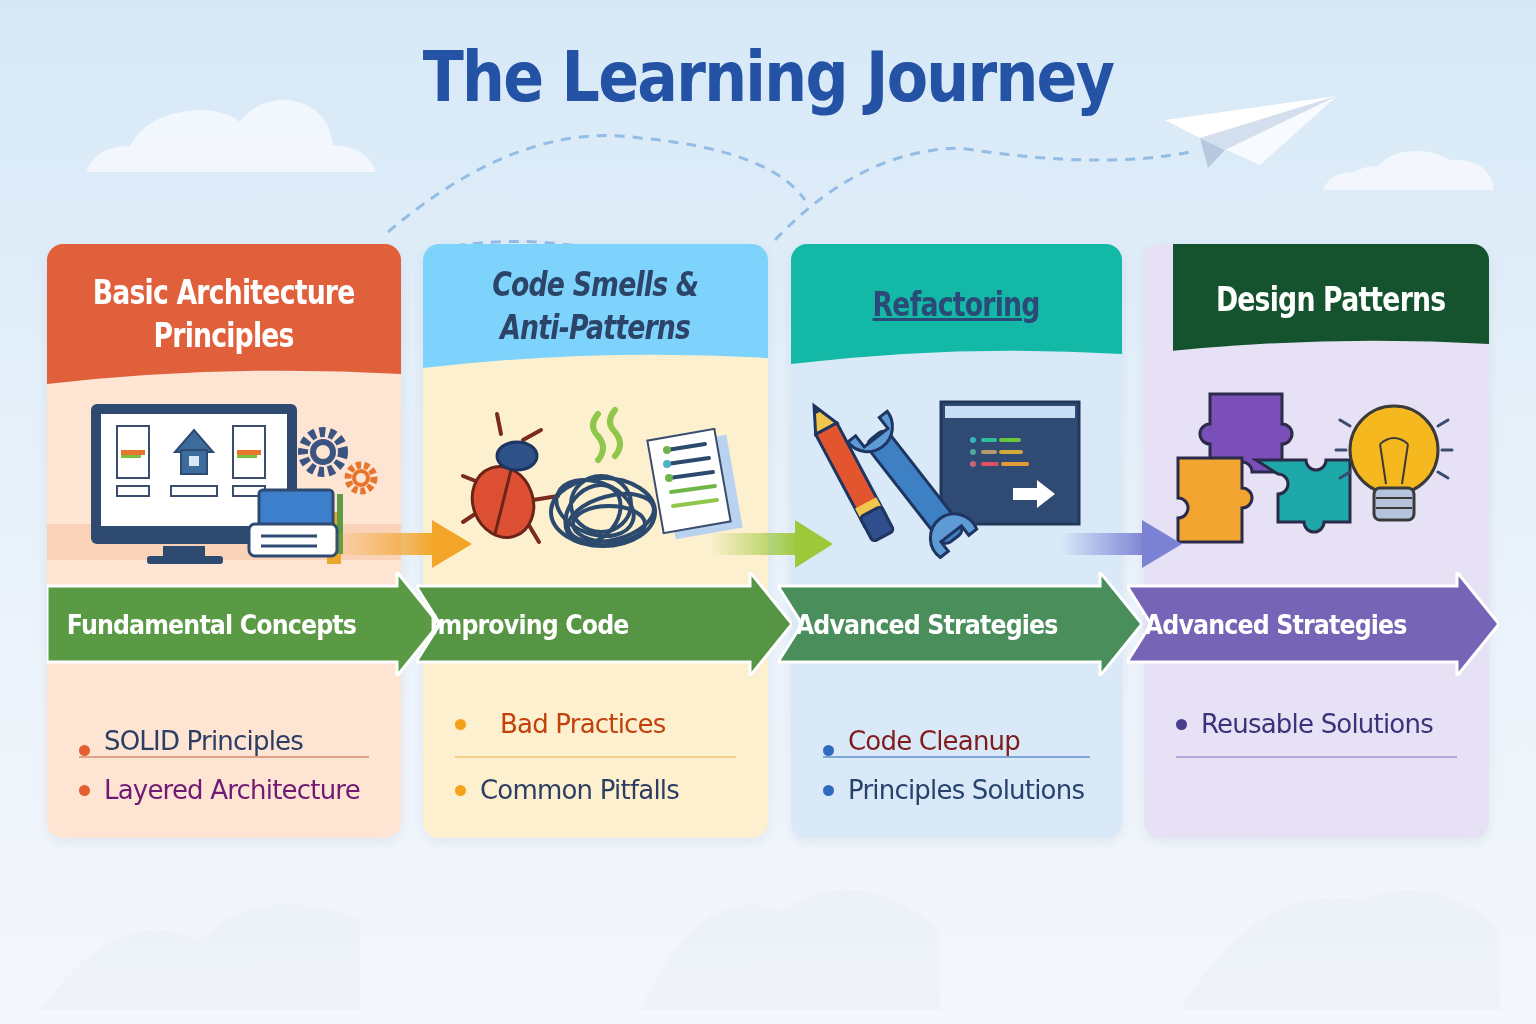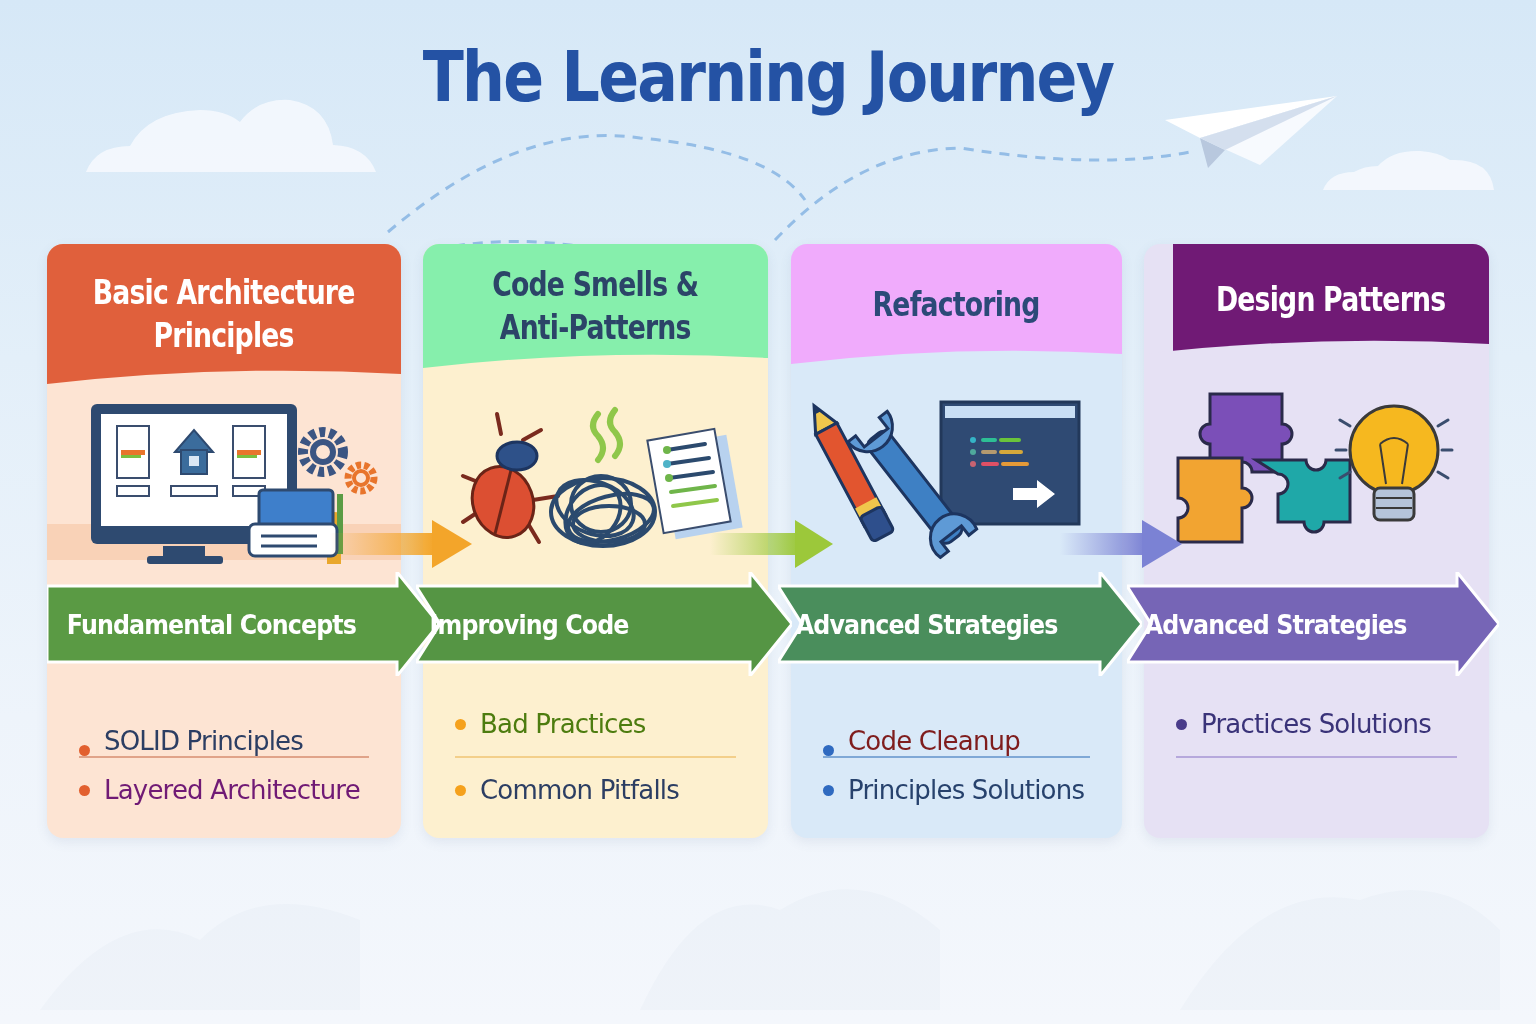--- a/index.html
+++ b/index.html
@@ -122,21 +122,21 @@
           <span>SOLID Principles</span>
         </div>
         <div class="item-sep" style="background: rgb(224, 163, 137);"></div>
         <div class="item" style="color: #701a75;">
           <span class="dot" style="background: rgb(226, 96, 47);"></span>
           <span>Layered Architecture</span>
         </div>
       </div>
   </div>
     <div class="card" style="left: 423px; width: 345px; background: rgb(253, 240, 207);">
-    <div class="card-head" style="background: #86efac; color: rgb(44, 68, 104); height: 124px;">
+    <div class="card-head" style="background: #7dd3fc; color: rgb(44, 68, 104); height: 124px; font-style: italic;">
         <span>
           <span style="display: block;">Code Smells &amp;</span>
           <span style="display: block;">Anti-Patterns</span>
         </span>
       </div>
     <svg class="card-wave" viewBox="0 0 100 60" preserveAspectRatio="none" style="top: 84px;">
       <path d="M0,40 Q50,20 100,30 L100,60 L0,60 Z" fill="#fdf0cf"></path>
     </svg>
     <div class="illus">
     <svg viewBox="0 0 345 180" width="100%" height="100%">
@@ -170,33 +170,33 @@
             <line x1="248" y1="108" x2="292" y2="102" stroke="#6fb54a"></line>
         <line x1="250" y1="122" x2="294" y2="116" stroke="#8fc74a"></line>
       </g>
       <g fill="#6fb54a">
             <circle cx="244" cy="66" r="4"></circle>
             <circle cx="244" cy="80" r="4" fill="#4fb3c8"></circle>
             <circle cx="246" cy="94" r="4"></circle>
           </g>
     </svg></div>
     <div class="items">
-        <div class="item" style="color: #4d7c0f;">
+        <div class="item" style="color: #c2410c; gap: 20px;">
           <span class="dot" style="background: rgb(245, 161, 28);"></span>
           <span>Bad Practices</span>
         </div>
         <div class="item-sep" style="background: rgb(243, 207, 138);"></div>
         <div class="item" style="color: rgb(44, 62, 99);">
           <span class="dot" style="background: rgb(245, 161, 28);"></span>
           <span>Common Pitfalls</span>
         </div>
       </div>
   </div>
     <div class="card" style="left: 791px; width: 331px; background: rgb(217, 233, 248);">
-    <div class="card-head" style="background: #f0abfc; color: rgb(44, 74, 120); height: 120px;">
+    <div class="card-head" style="background: #14b8a6; color: rgb(44, 74, 120); height: 120px; text-decoration: underline;">
         <span>
           <span style="display: block;">Refactoring</span>
         </span>
       </div>
     <svg class="card-wave" viewBox="0 0 100 60" preserveAspectRatio="none" style="top: 80px;">
       <path d="M0,40 Q50,20 100,30 L100,60 L0,60 Z" fill="#d9e9f8"></path>
     </svg>
     <div class="illus">
     <svg viewBox="0 0 331 180" width="100%" height="100%">
       <rect x="150" y="18" width="138" height="122" fill="#2f4a73" stroke="#22385a" stroke-width="3"></rect>
@@ -232,21 +232,21 @@
           <span>Code Cleanup</span>
         </div>
         <div class="item-sep" style="background: rgb(127, 168, 214);"></div>
         <div class="item" style="color: rgb(39, 66, 109);">
           <span class="dot" style="background: rgb(47, 106, 192);"></span>
           <span>Principles Solutions</span>
         </div>
       </div>
   </div>
     <div class="card" style="left: 1144px; width: 345px; background: rgb(230, 225, 244);">
-    <div class="card-head" style="background: #701a75; color: rgb(255, 255, 255); height: 110px; margin-left: 29px;">
+    <div class="card-head" style="background: #14532d; color: rgb(255, 255, 255); height: 110px; margin-left: 29px;">
         <span>
           <span style="display: block;">Design Patterns</span>
         </span>
       </div>
     <svg class="card-wave" viewBox="0 0 100 60" preserveAspectRatio="none" style="top: 70px;">
       <path d="M0,40 Q50,20 100,30 L100,60 L0,60 Z" fill="#e6e1f4"></path>
     </svg>
     <div class="illus">
     <svg viewBox="0 0 345 180" width="100%" height="100%">
       <g stroke="#2a2a4a" stroke-width="3">
@@ -264,21 +264,21 @@
             <line x1="192" y1="66" x2="202" y2="66"></line>
             <line x1="196" y1="94" x2="206" y2="88"></line>
         <line x1="304" y1="36" x2="294" y2="42"></line>
             <line x1="308" y1="66" x2="298" y2="66"></line>
             <line x1="304" y1="94" x2="294" y2="88"></line>
       </g>
     </svg></div>
     <div class="items">
         <div class="item" style="color: rgb(58, 51, 121);">
           <span class="dot" style="background: rgb(74, 60, 138);"></span>
-          <span>Practices Solutions</span>
+          <span>Reusable Solutions</span>
         </div>
         <div class="item-sep" style="background: rgb(182, 168, 220);"></div>
       </div>
   </div>
   </div>
 
 <svg class="deco" viewBox="0 0 1536 1024">
   <defs>
     <linearGradient id="fa0" x1="0" x2="1">
         <stop offset="0" stop-color="#f3a52a" stop-opacity="0"></stop>

